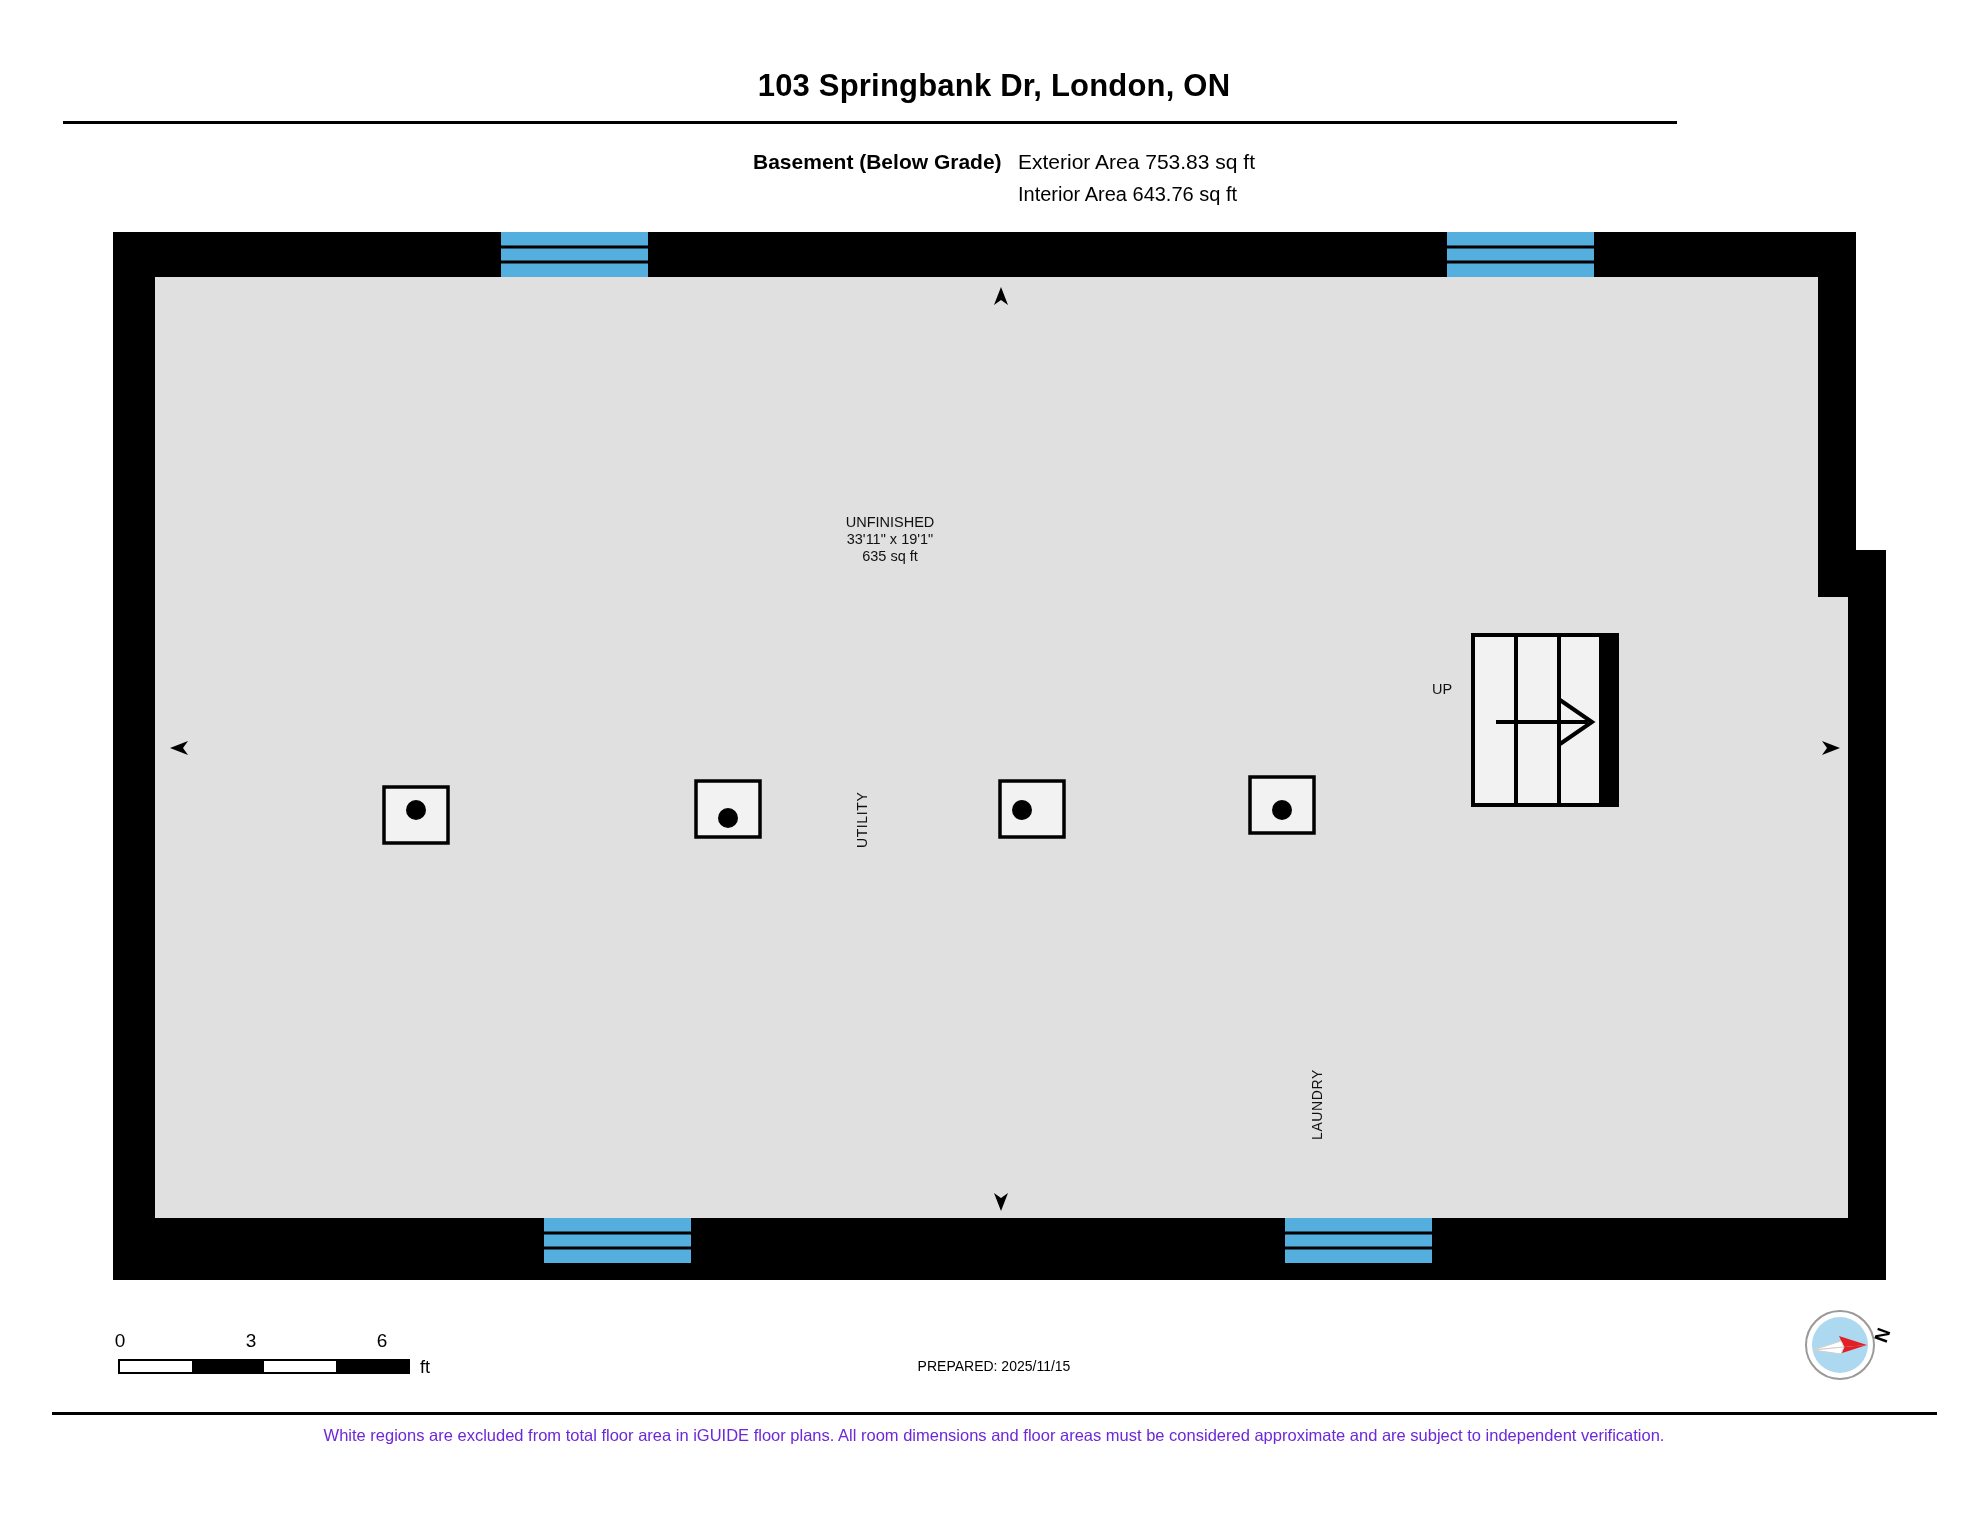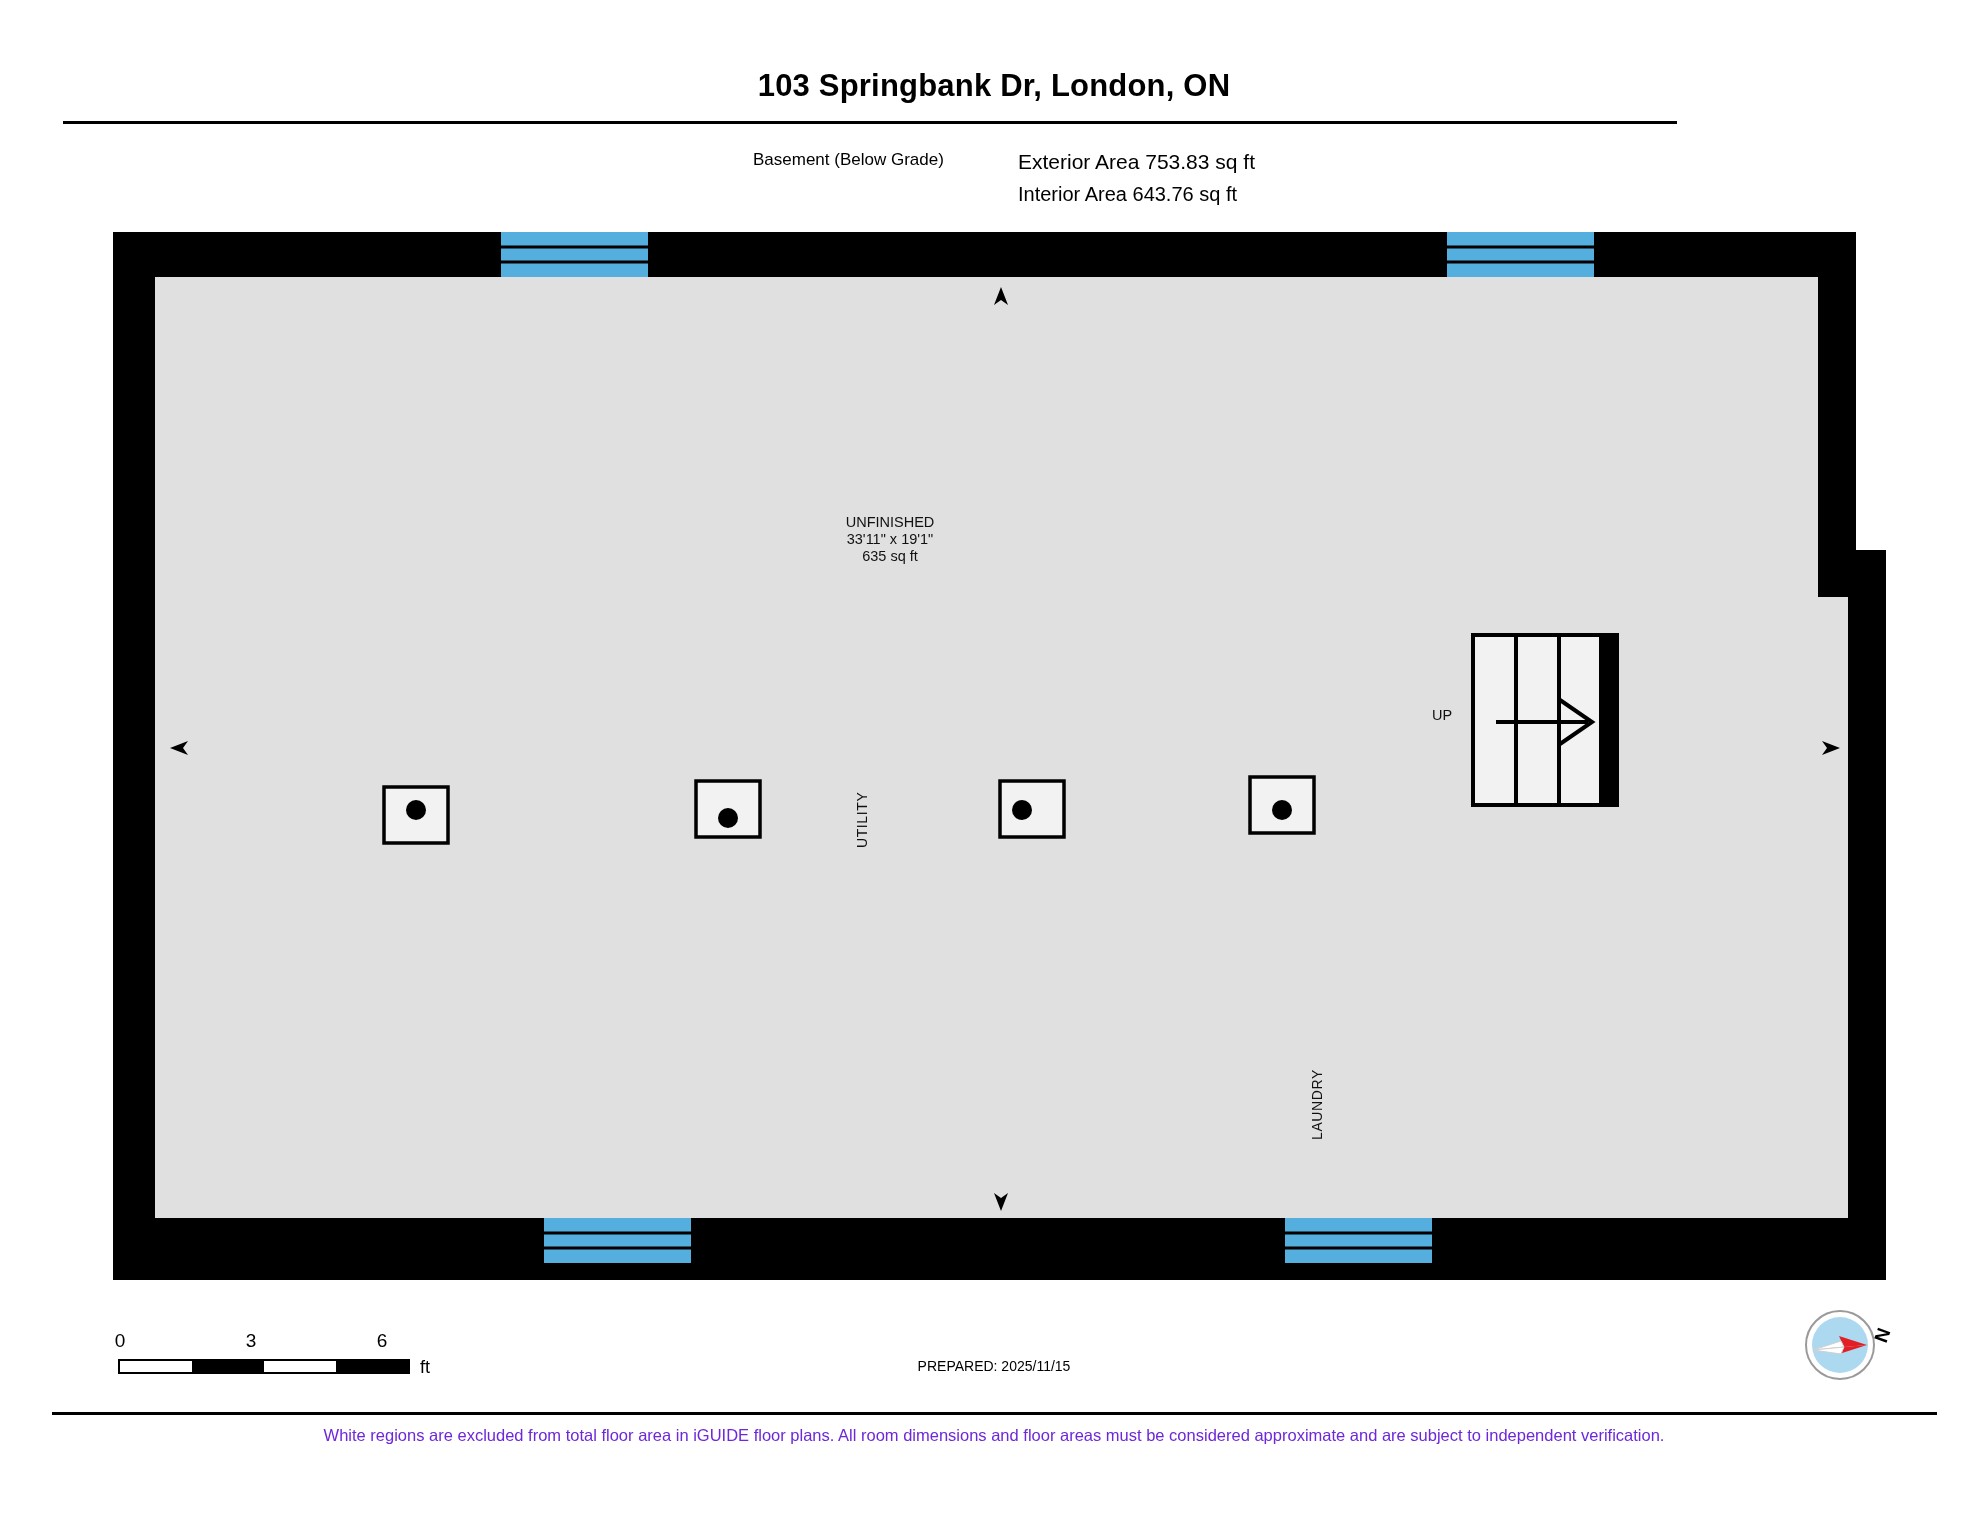--- a/index.html
+++ b/index.html
@@ -47,22 +47,22 @@
     position: absolute;
     left: 63px;
     top: 140px;
     width: 1614px;
     height: 60px;
   }
   #floor-label {
     position: absolute;
     left: 690px;
     top: 10px;
-    font-size: 17px;
-    font-weight: normal;
+    font-size: 21px;
+    font-weight: bold;
     white-space: nowrap;
   }
   #exterior-area {
     position: absolute;
     left: 955px;
     top: 10px;
     font-size: 21px;
     white-space: nowrap;
   }
   #interior-area {
@@ -278,21 +278,21 @@
     <div class="plan-text center" style="left:760px; top:514px; width:260px;text-align:center;">
       <div id="room-name">UNFINISHED</div>
       <div>33'11" x 19'1"</div>
       <div>635 sq ft</div>
     </div>
 
     <div class="vert-label" style="left:854px; top:848px;">UTILITY</div>
 
     <div class="vert-label" style="left:1309px; top:1140px;">LAUNDRY</div>
 
-    <div class="plan-text" style="left:1432px; top:707px;">UP</div>
+    <div class="plan-text" style="left:1432px; top:681px;">UP</div>
   </div>
 
   <div id="scale-bar-group">
     <div class="scale-tick-label" id="scale-tick-0">0</div>
     <div class="scale-tick-label" id="scale-tick-3">3</div>
     <div class="scale-tick-label" id="scale-tick-6">6</div>
     <div id="scale-bar">
       <span class="seg-light"></span>
       <span class="seg-dark"></span>
       <span class="seg-light"></span>

